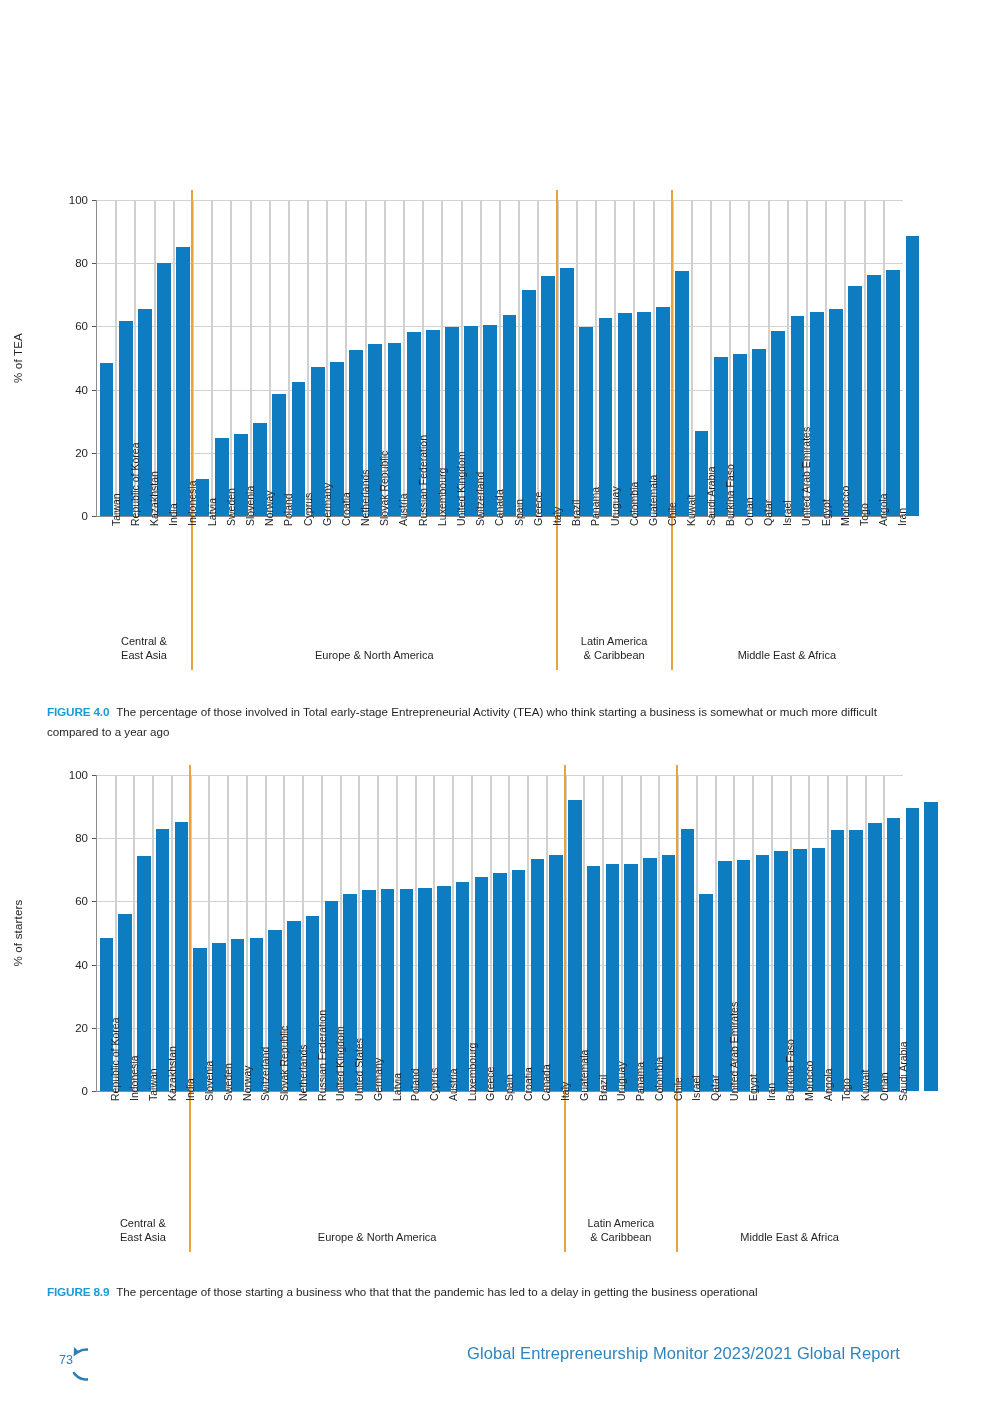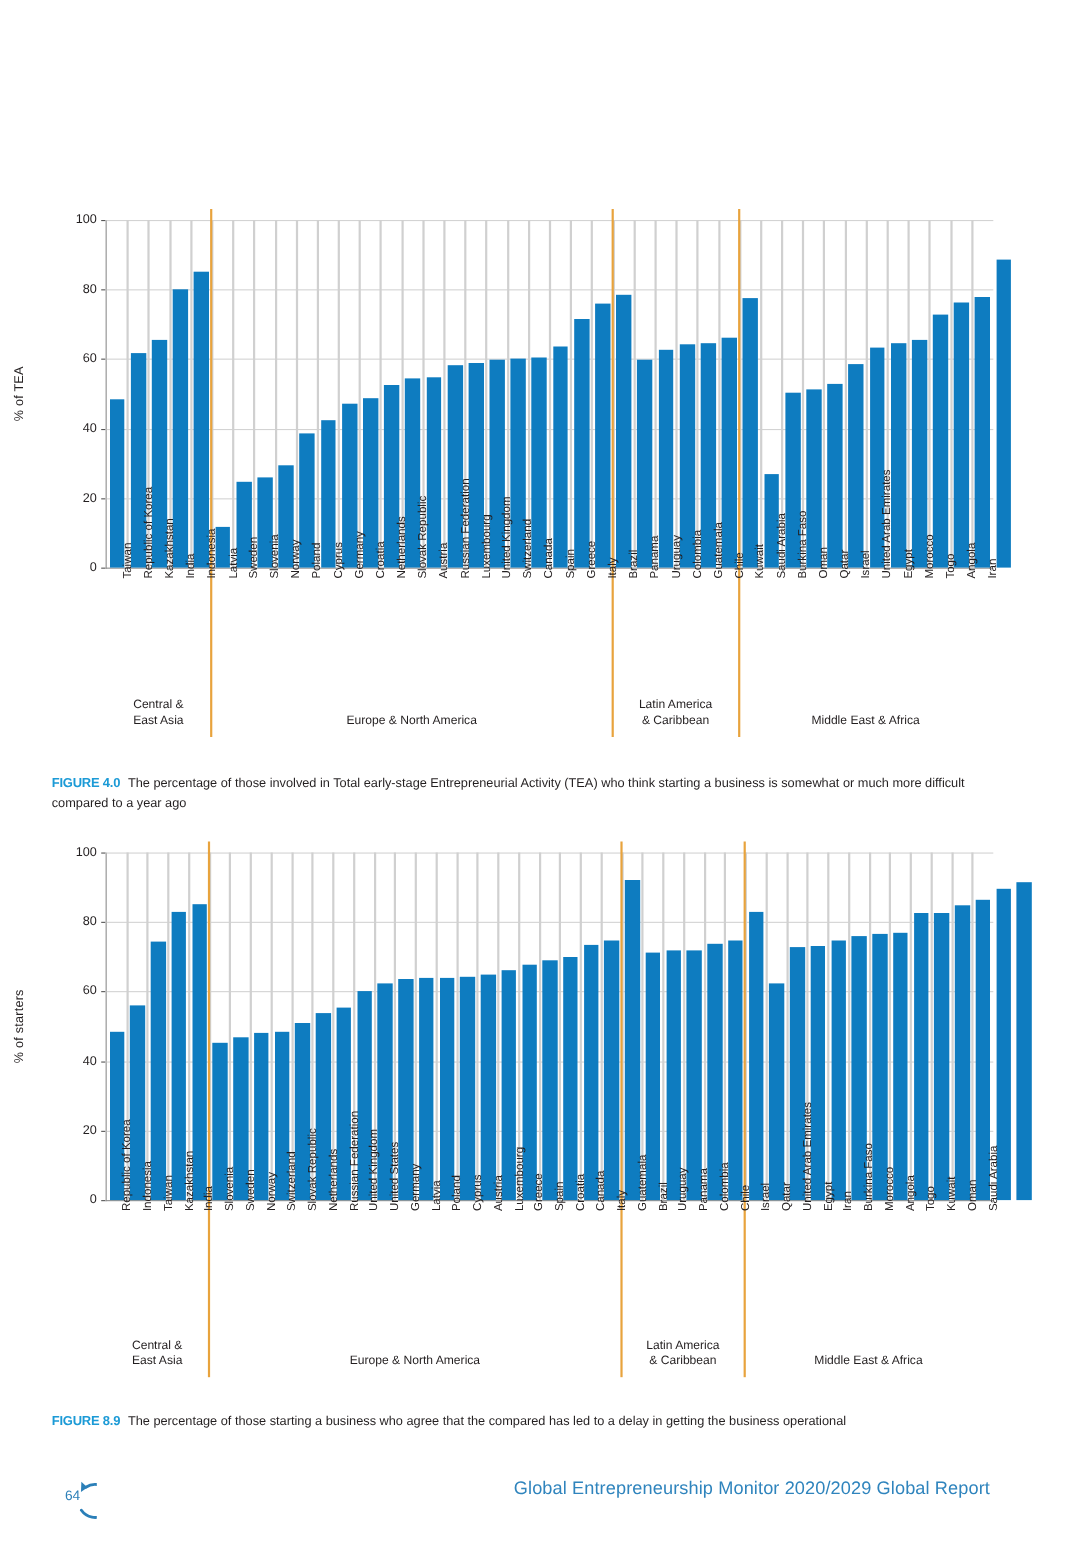--- a/index.html
+++ b/index.html
@@ -453,23 +453,23 @@
     <div class="xlab" style="left: 784.163px; top: 336px; transform: rotate(-90deg); transform-origin: left top; direction: rtl;">Burkina Faso</div>
     <div class="xlab" style="left: 802.907px; top: 336px; transform: rotate(-90deg); transform-origin: left top; direction: rtl;">Morocco</div>
     <div class="xlab" style="left: 821.651px; top: 336px; transform: rotate(-90deg); transform-origin: left top; direction: rtl;">Angola</div>
     <div class="xlab" style="left: 840.395px; top: 336px; transform: rotate(-90deg); transform-origin: left top; direction: rtl;">Togo</div>
     <div class="xlab" style="left: 859.14px; top: 336px; transform: rotate(-90deg); transform-origin: left top; direction: rtl;">Kuwait</div>
     <div class="xlab" style="left: 877.884px; top: 336px; transform: rotate(-90deg); transform-origin: left top; direction: rtl;">Oman</div>
     <div class="xlab" style="left: 896.628px; top: 336px; transform: rotate(-90deg); transform-origin: left top; direction: rtl;">Saudi Arabia</div>
   </div>
 
 <div class="caption" style="top:1282px;">
-  <span class="fignum">FIGURE 8.9</span><span>The percentage of those starting a business who agree that the compared has led to a delay in getting the business operational</span>
+  <span class="fignum">FIGURE 8.9</span><span>The percentage of those starting a business who that that the pandemic has led to a delay in getting the business operational</span>
 </div>
 
 <div class="pagebadge">
   <svg width="44" height="44" viewBox="0 0 44 44">
     <path d="M34 14 A15 15 0 1 1 30 35" fill="none" stroke="#2b7fb8" stroke-width="2.6" stroke-linecap="round"></path>
     <path d="M30 9 L35.5 14.3 L29.6 18.4 Z" fill="#2b7fb8"></path>
   </svg>
 </div>
-<div class="pagenum">64</div>
-<div class="footer-title">Global Entrepreneurship Monitor 2020/2029 Global Report</div>
+<div class="pagenum">73</div>
+<div class="footer-title">Global Entrepreneurship Monitor 2023/2021 Global Report</div>
 
 </body></html>

